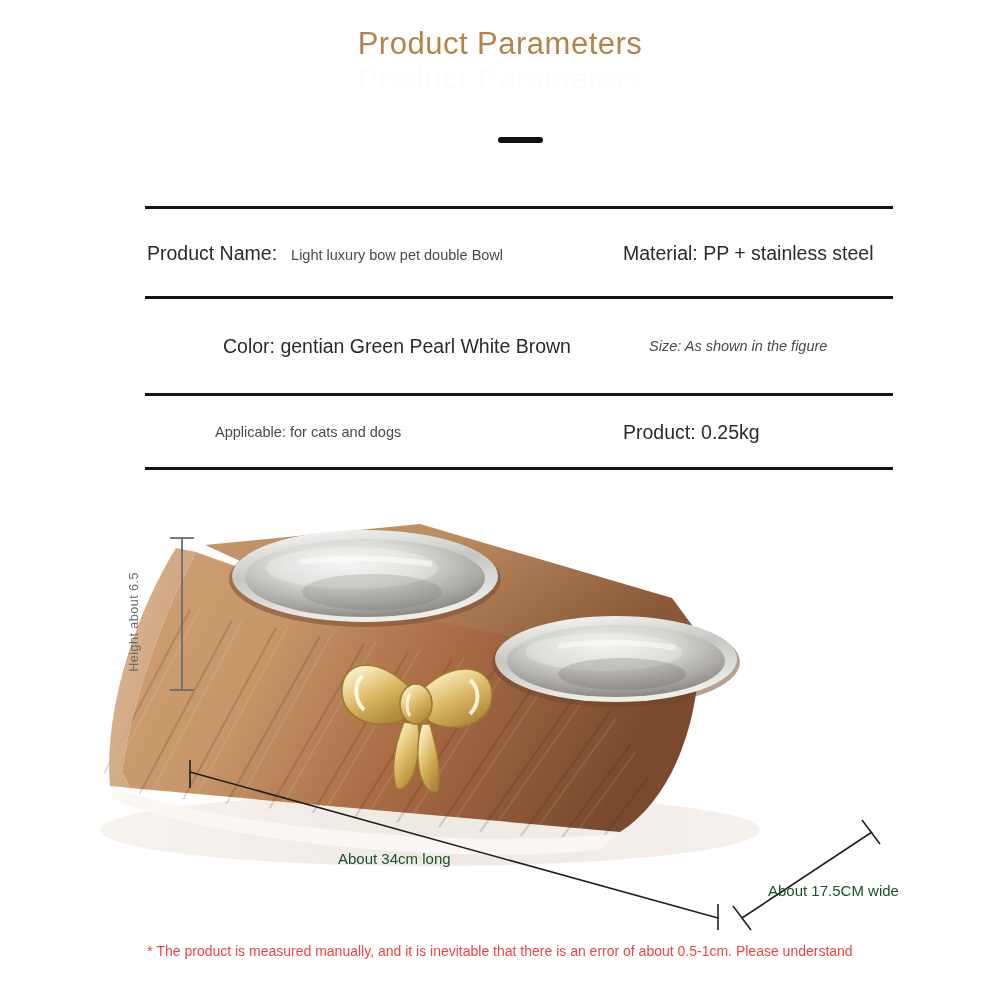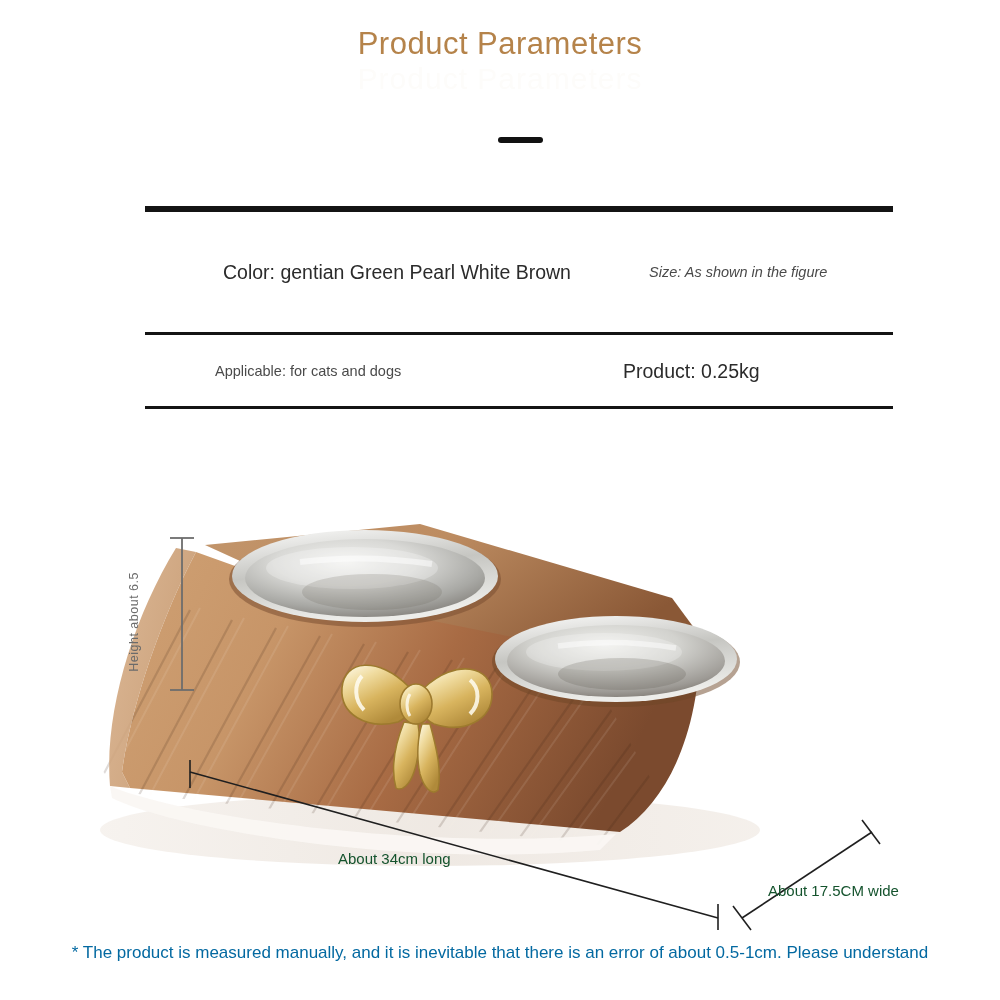--- a/index.html
+++ b/index.html
@@ -61,21 +61,21 @@
     background: #141414;
     width: 100%;
   }
   .spec-row {
     position: relative;
     display: flex;
     align-items: center;
     box-sizing: border-box;
   }
   .r1 { height: 87px; }
-  .r2 { height: 120px; }
+  .r2 { height: 94px; }
   .r3 { height: 71px; }
 
   .cell-left  { position: absolute; }
   .cell-right { position: absolute; }
 
   .t-big   { font-size: 19.5px; color: #2b2b2b; white-space: nowrap; }
   .t-small { font-size: 14.5px; color: #4a4a4a; white-space: nowrap; }
 
   .r1 .cell-left  { left: 2px;  top: 50%; transform: translateY(-50%); display:flex; align-items:baseline; gap: 14px;}
   .r1 .cell-right { left: 478px; top: 50%; transform: translateY(-50%); }
@@ -116,36 +116,45 @@
   #length-label { left: 338px; top: 850px; }
   #width-label  { left: 768px; top: 866px; margin-top: 16px; }
 
   
   #footnote {
     position: absolute;
     left: 0;
     top: 943px;
     width: 1000px;
     text-align: center;
-    font-size: 17px;
-    color: #0369a1;
+    font-size: 14px;
+    color: #ef4444;
     white-space: nowrap;
   }
 </style>
 </head>
 <body>
 
 <div id="page-title">Product Parameters</div>
 <div id="ghost-title">Product Parameters</div>
 <div id="title-dash"></div>
 
 <div id="spec-table">
 
   <div class="rule"></div>
 
+  <div class="spec-row r1">
+    <div class="cell-left">
+      <span class="t-big">Product Name:</span>
+      <span class="t-small">Light luxury bow pet double Bowl</span>
+    </div>
+    <div class="cell-right">
+      <span class="t-big">Material: PP + stainless steel</span>
+    </div>
+  </div>
 
   <div class="rule"></div>
 
   <div class="spec-row r2">
     <div class="cell-left">
       <span class="t-big">Color: gentian Green Pearl White Brown</span>
     </div>
     <div class="cell-right">
       <span class="t-small">Size: As shown in the figure</span>
     </div>

